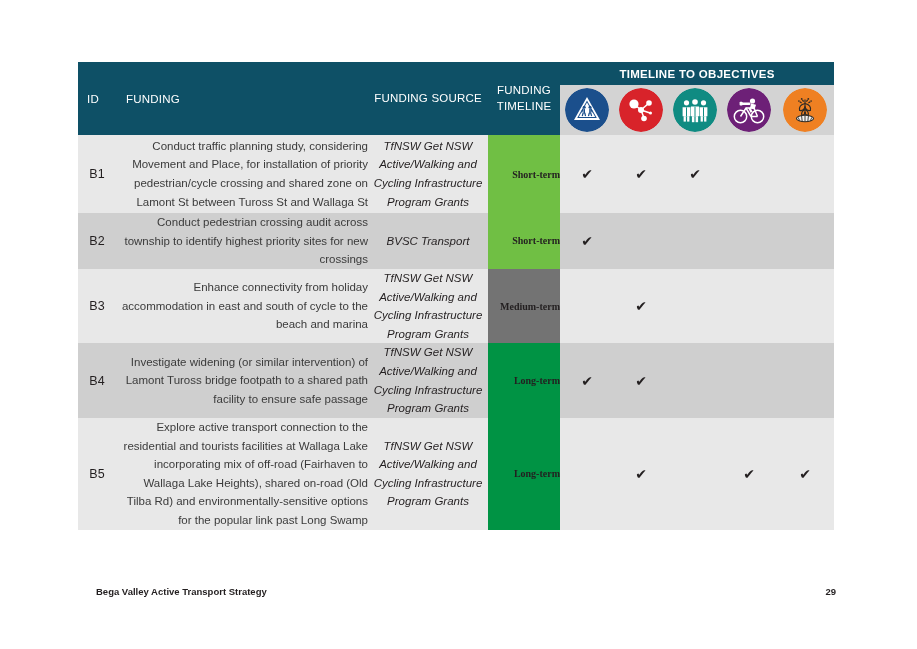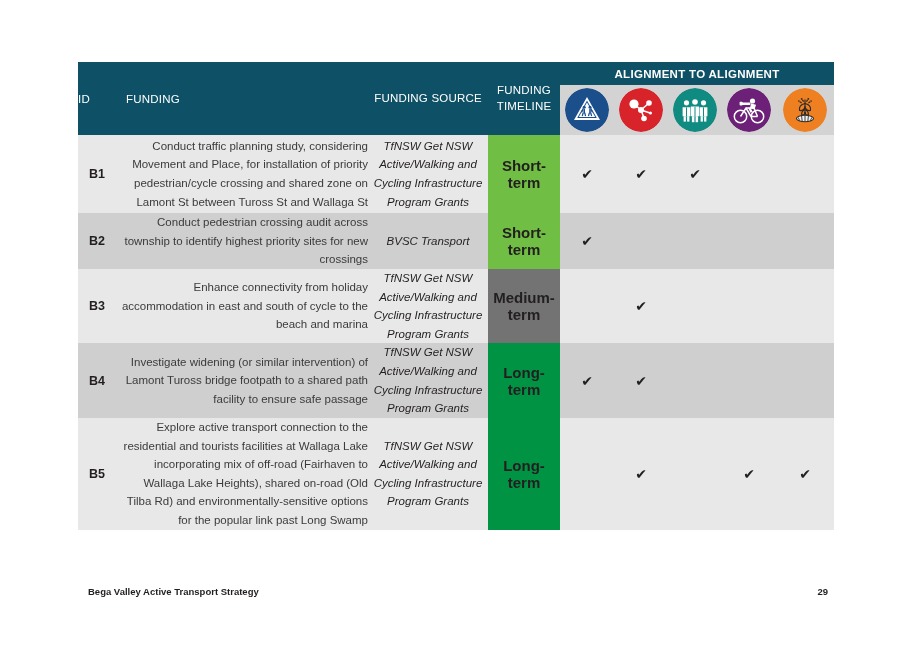--- a/index.html
+++ b/index.html
@@ -47,20 +47,21 @@
     background: #0e5066;
     color: #ffffff;
     font-size: 11.5px;
     letter-spacing: .2px;
     font-weight: 400;
     border-right: 2px solid #ffffff;
     border-bottom: 2px solid #ffffff;
   }
   .hdr.id-h {
     text-align: left;
+    padding-left: 9px;
     margin-top: 29px;
   }
   .hdr.action-h {
     text-align: left;
     padding-left: 10px;
   }
   .hdr.center-h {
     text-align: center;
     line-height: 1.35;
   }
@@ -91,21 +92,21 @@
     border-radius: 50%;
     display: inline-block;
     vertical-align: middle;
     position: relative;
     overflow: hidden;
   }
 
   
   td.id-c {
     text-align: center;
-    font-weight: bold;
+    font-weight: normal;
     font-size: 12.5px;
     color: #231f20;
     border-right: 2px solid #ffffff;
     border-bottom: 2px solid #ffffff;
   }
   td.action-c {
     font-size: 11.5px;
     line-height: 1.62;
     color: #3b3b3b;
     padding: 8px 12px 8px 10px;
@@ -117,26 +118,27 @@
     font-size: 11.5px;
     line-height: 1.62;
     color: #231f20;
     text-align: center;
     padding: 8px 10px;
     border-right: 2px solid #ffffff;
     border-bottom: 2px solid #ffffff;
     font-style: italic;
   }
   td.time-c {
-    font-size: 15px;
+    font-size: 10px;
     font-weight: bold;
-    text-align: center;
-    color: #231f20;
-    border-right: 2px solid #ffffff;
-    border-bottom: 2px solid #ffffff;
+    text-align: right;
+    color: #231f20;
+    border-right: 2px solid #ffffff;
+    border-bottom: 2px solid #ffffff;
+    font-family: Liberation Serif, serif;
   }
   td.chk-c {
     text-align: center;
     font-size: 14px;
     color: #231f20;
     border-right: 2px solid #ffffff;
     border-bottom: 2px solid #ffffff;
   }
   td.chk-c.last { border-right: 0; }
 
@@ -147,21 +149,21 @@
   tr.dark td.id-c,
   tr.dark td.action-c,
   tr.dark td.fund-c,
   tr.dark td.chk-c { background: #cfcfcf; }
 
   .tick { font-size: 14px; line-height: 1; }
 
   
   .footer {
     position: absolute;
-    left: 88px;
+    left: 96px;
     top: 586px;
     width: 740px;
     display: flex;
     justify-content: space-between;
     align-items: baseline;
     font-size: 9.5px;
     font-weight: bold;
     color: #231f20;
   }
 
@@ -185,21 +187,21 @@
         <col style="width:54px">
         <col style="width:54px">
         <col style="width:58px">
       </colgroup>
       <thead>
         <tr>
           <th class="hdr id-h" rowspan="2" style="height:70px;">ID</th>
           <th class="hdr action-h" rowspan="2">FUNDING</th>
           <th class="hdr center-h" rowspan="2">FUNDING SOURCE</th>
           <th class="hdr center-h" rowspan="2">FUNDING TIMELINE</th>
-          <th class="obj-band" colspan="5">ALIGNMENT TO ALIGNMENT</th>
+          <th class="obj-band" colspan="5">TIMELINE TO OBJECTIVES</th>
         </tr>
         <tr>
           <td class="icon-cell">
             <span class="obj-icon">
               <svg class="ic-svg" viewBox="0 0 44 44" aria-hidden="true">
                 <circle cx="22" cy="22" r="22" fill="#1b4f8c"></circle>
                 <polygon points="22,9 35,32 9,32" fill="#ffffff"></polygon>
                 <polygon points="22,12.5 31.8,30 12.2,30" fill="#1b4f8c"></polygon>
                 <polygon points="22,14.5 30.2,29 13.8,29" fill="#ffffff"></polygon>
                 <g fill="#1b4f8c">

